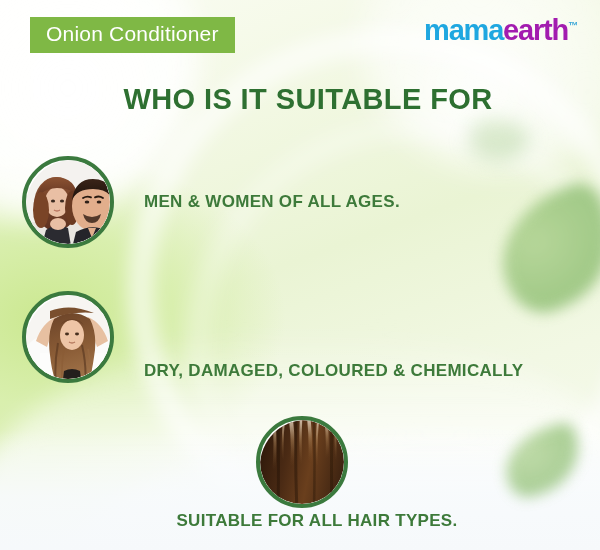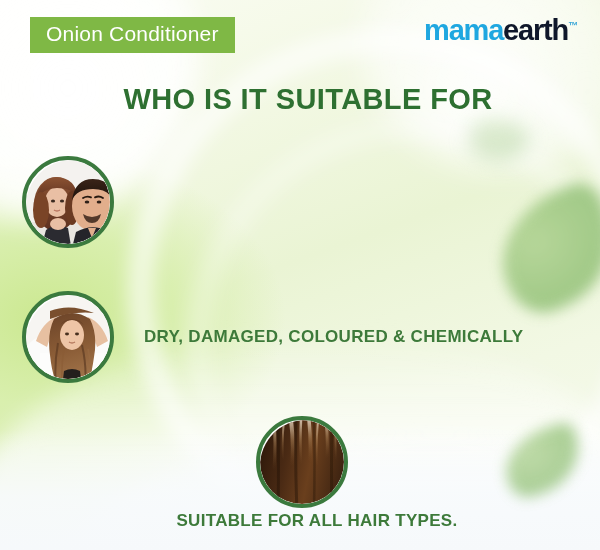--- a/index.html
+++ b/index.html
@@ -129,21 +129,21 @@
   .logo {
     position: absolute;
     right: 22px; top: 16px;
     font-size: 29px;
     font-weight: bold;
     letter-spacing: -1.2px;
     line-height: 1;
     white-space: nowrap;
   }
   .logo .mama { color: #1fa7e0; }
-  .logo .earth { color: #0f172a; }
+  .logo .earth { color: #a21caf; }
   .logo .tm {
     color: #3aa7d8;
     font-size: 10px;
     vertical-align: super;
     letter-spacing: 0;
     font-weight: bold;
   }
 
   
   .headline {
@@ -160,21 +160,21 @@
 
   
   .row {
     position: absolute;
     left: 22px;
     width: 560px;
     display: flex;
     align-items: center;
   }
   .row-1 { top: 156px; }
-  .row-2 { top: 291px; }
+  .row-2 { top: 291px; align-items: flex-end; }
   .row-3 { top: 416px; flex-direction: column; }
 
   .thumb {
     width: 92px;
     height: 92px;
     min-width: 92px;
     border-radius: 50%;
     border: 4px solid #3b7a3e;
     box-sizing: border-box;
     overflow: hidden;
@@ -260,20 +260,23 @@
             <ellipse cx="61" cy="42" rx="2.3" ry="1.6" fill="#2e2018"></ellipse>
             <ellipse cx="73" cy="42" rx="2.3" ry="1.6" fill="#2e2018"></ellipse>
             <path d="M57 38 q4 -2.5 8 -0.6" stroke="#26180f" stroke-width="1.8" fill="none" stroke-linecap="round"></path>
             <path d="M69 37.4 q4 -2 8 0.6" stroke="#26180f" stroke-width="1.8" fill="none" stroke-linecap="round"></path>
             <path d="M57 54 q9 6 18 0 q-2 9 -9 9 q-7 0 -9 -9 z" fill="#3a241a" opacity="0.85"></path>
             <path d="M50 72 q16 -9 32 -1 l5 21 h-42 z" fill="#24242a"></path>
             <path d="M62 68 l4 10 l4 -10 z" fill="#e2ae8c"></path>
           </g>
         </svg>
       </div>
+    </div>
+    <div class="row-text">
+      <div>MEN &amp; WOMEN OF ALL AGES.</div>
     </div>
   </div>
 
   <div class="row row-2">
     <div class="thumb">
       <div class="art">
         <svg viewBox="0 0 92 92" width="92" height="92">
           <defs>
             <clipPath id="c2">
                 <circle cx="46" cy="46" r="46"></circle>

